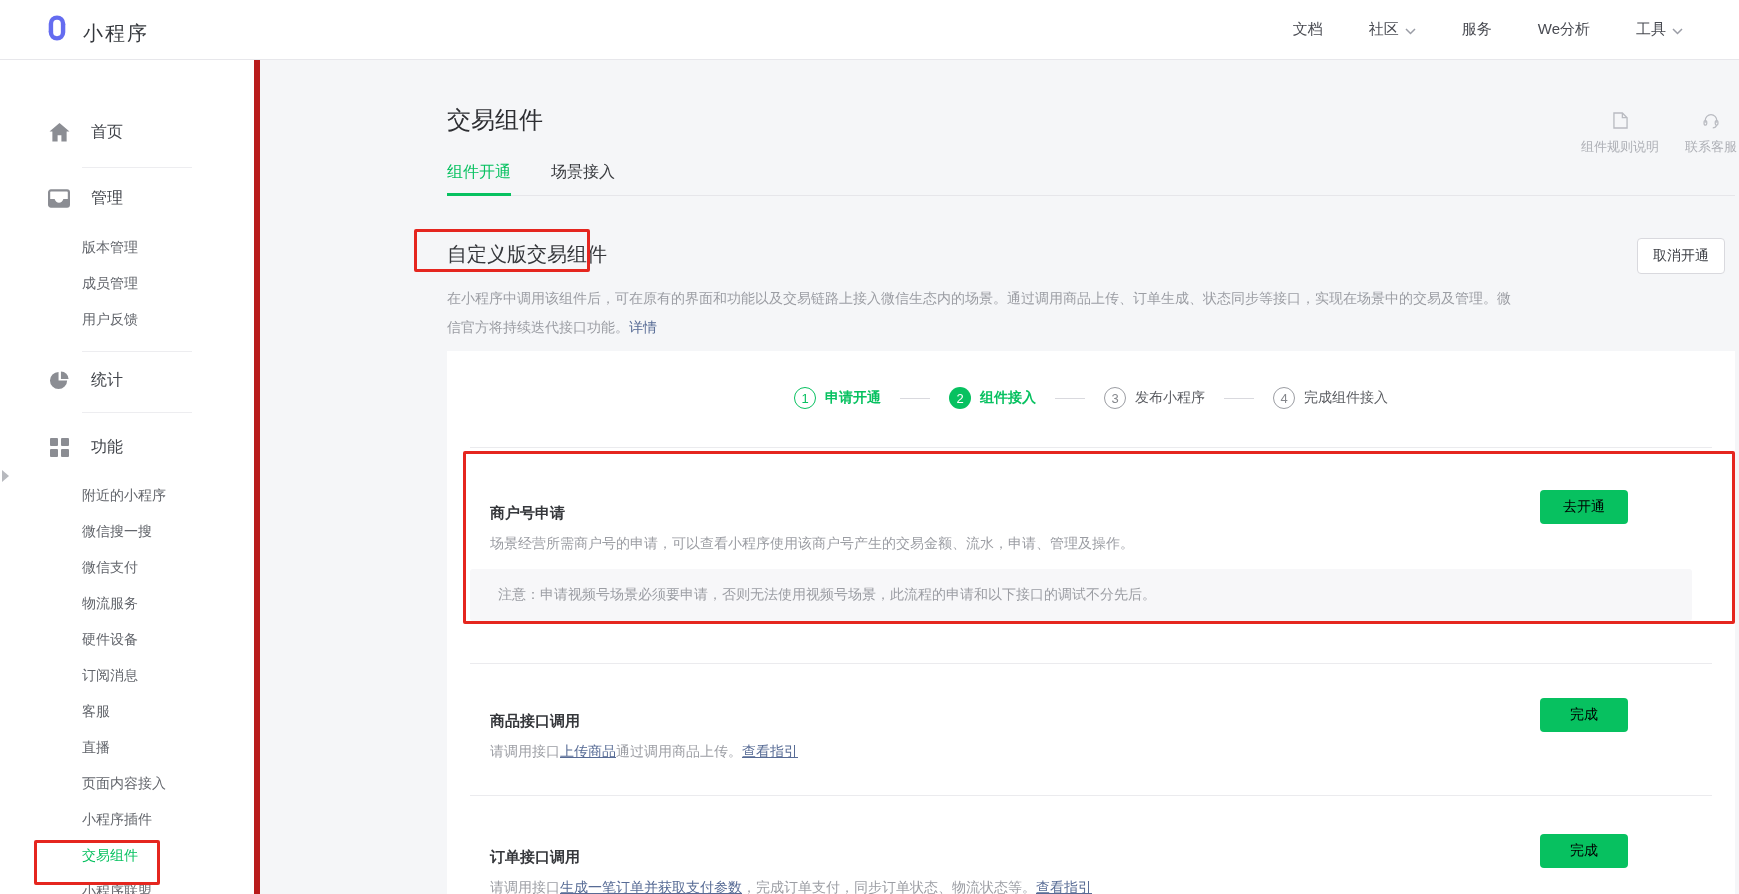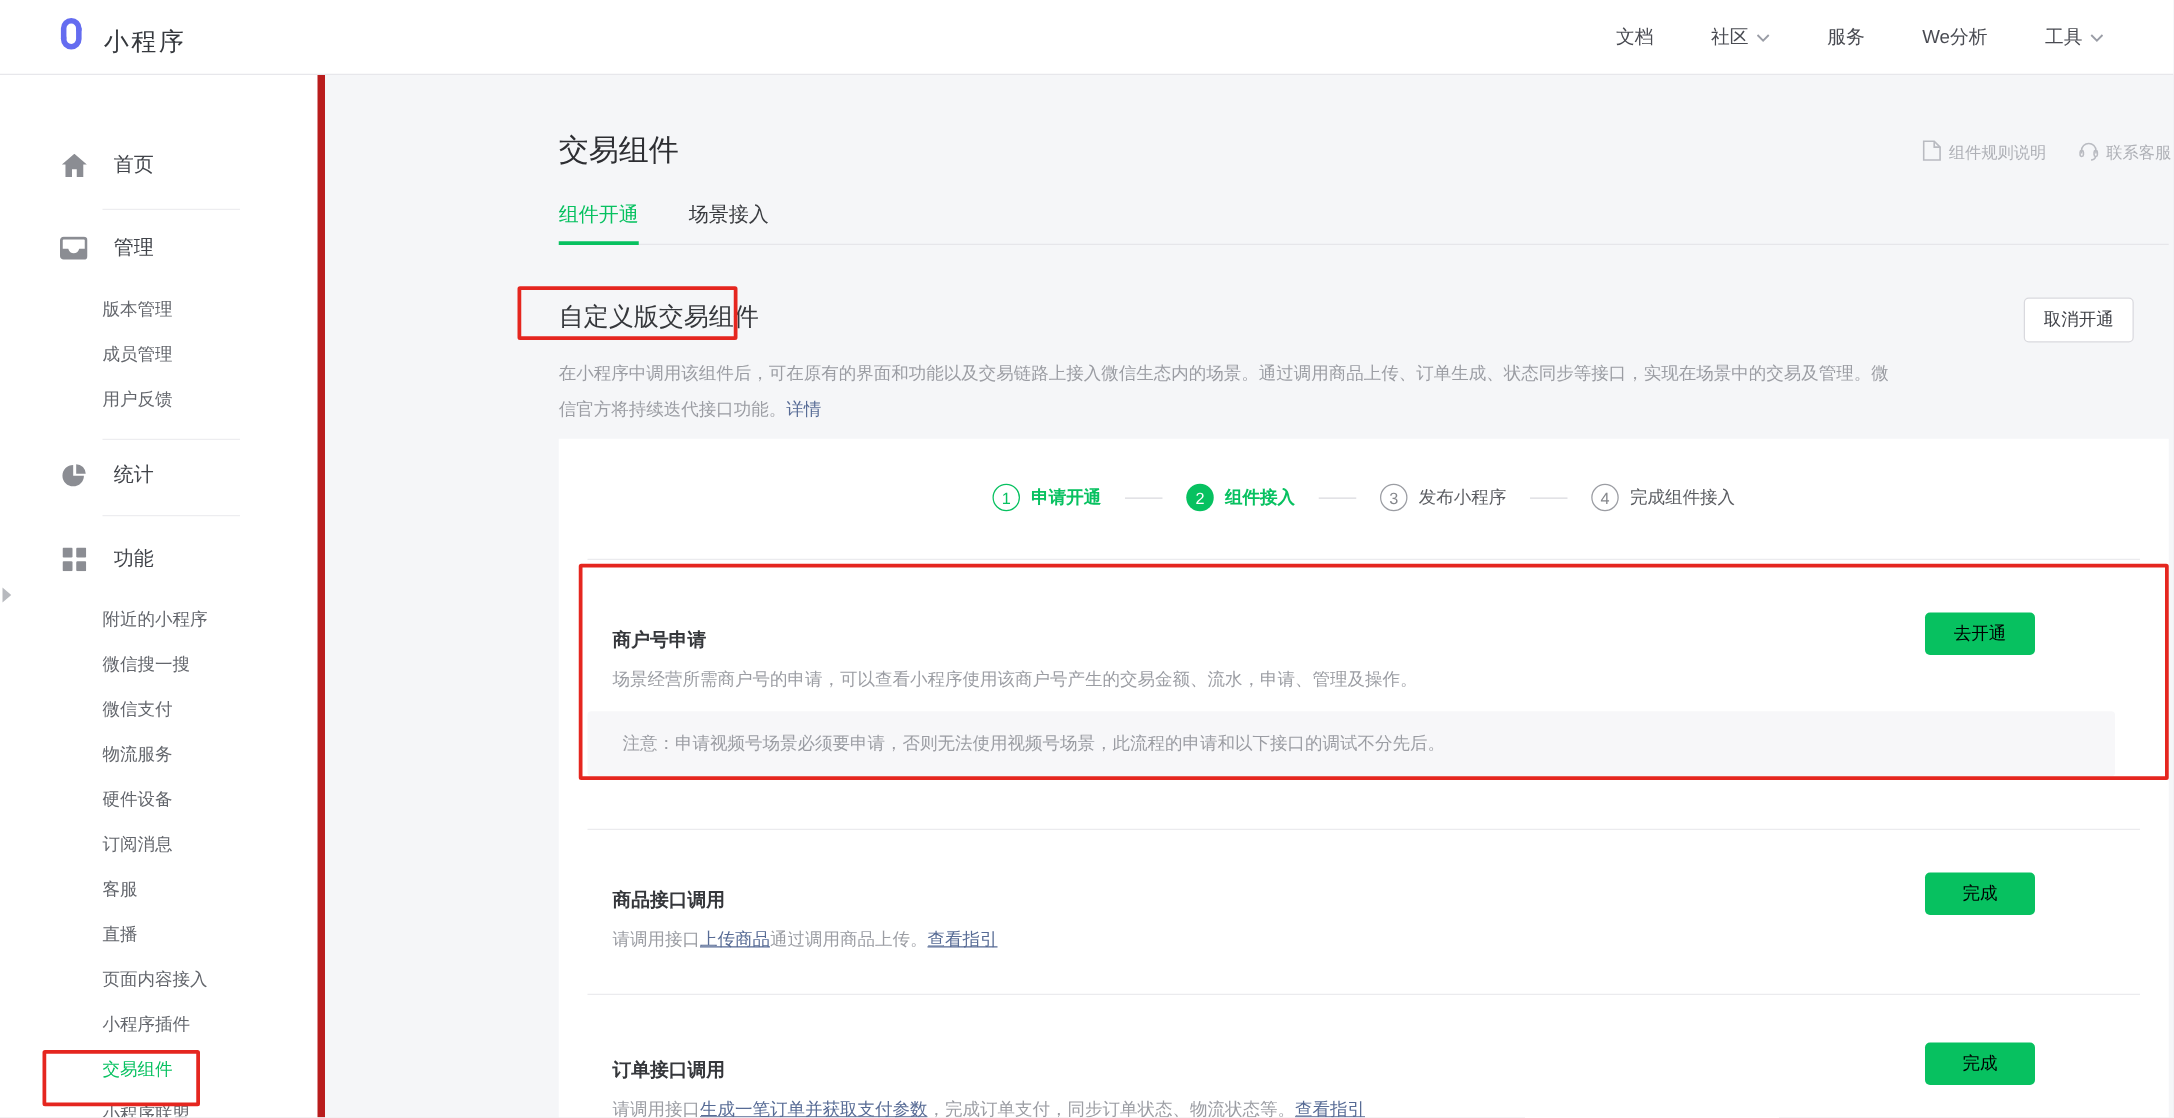--- a/index.html
+++ b/index.html
@@ -27,30 +27,30 @@
   .side-sublist.func { margin-top:11px; }
   .side-sub { padding-left:82px; font-size:14px; color:#63666c; height:36px; display:flex; align-items:center; cursor:pointer; }
   .side-sub.active { color:#07c160; }
 
   .collapse-arrow { position:absolute; left:2px; top:470px; width:0; height:0; border-top:6px solid transparent; border-bottom:6px solid transparent; border-left:7px solid #b7b9be; z-index:3; }
 
   
   .content { flex:1; position:relative; padding:0 4px 0 187px; }
   .page-title { margin-top:44px; font-size:24px; font-weight:400; color:#2d2e32; }
   .header-links { position:absolute; top:52px; right:2px; display:flex; gap:26px; }
-  .header-link { display:flex; align-items:center; gap:6px; font-size:13px; color:#aeb0b6; cursor:pointer; }
+  .header-link { display:flex; align-items:center; gap:6px; font-size:13px; color:#aeb0b6; cursor:pointer;flex-direction:column; }
 
   .tabs { display:flex; gap:40px; margin-top:26px; border-bottom:1px solid #e6e6ea; }
   .tab { font-size:16px; color:#3a3c40; padding-bottom:12px; position:relative; cursor:pointer; }
   .tab.active { color:#07c160; }
   .tab.active::after { content:""; position:absolute; left:0; right:0; bottom:-1px; height:3px; background:#07c160; }
 
   .section-head { margin-top:38px; position:relative; }
   .section-title { font-size:20px; color:#35373b; line-height:40px; font-weight:400; }
-  .cancel-btn { position:absolute; right:28px; top:4px; width:88px; height:36px; background:#fff; border:1px solid #d9d9de; border-radius:4px; font-size:14px; color:#3f4147; display:flex; align-items:center; justify-content:center; cursor:pointer; }
+  .cancel-btn { position:absolute; right:10px; top:4px; width:88px; height:36px; background:#fff; border:1px solid #d9d9de; border-radius:4px; font-size:14px; color:#3f4147; display:flex; align-items:center; justify-content:center; cursor:pointer; }
 
   .section-desc { margin-top:10px; font-size:14px; color:#9b9da3; line-height:29px; max-width:1075px; }
   .link { color:#576b95; cursor:pointer; }
   .link.u { text-decoration:underline; }
 
   
   .card { margin-top:9px; background:#fff; height:620px; padding:0 23px; position:relative; }
 
   .stepper { display:flex; align-items:center; justify-content:center; padding-top:36px; }
   .step { display:flex; align-items:center; }

